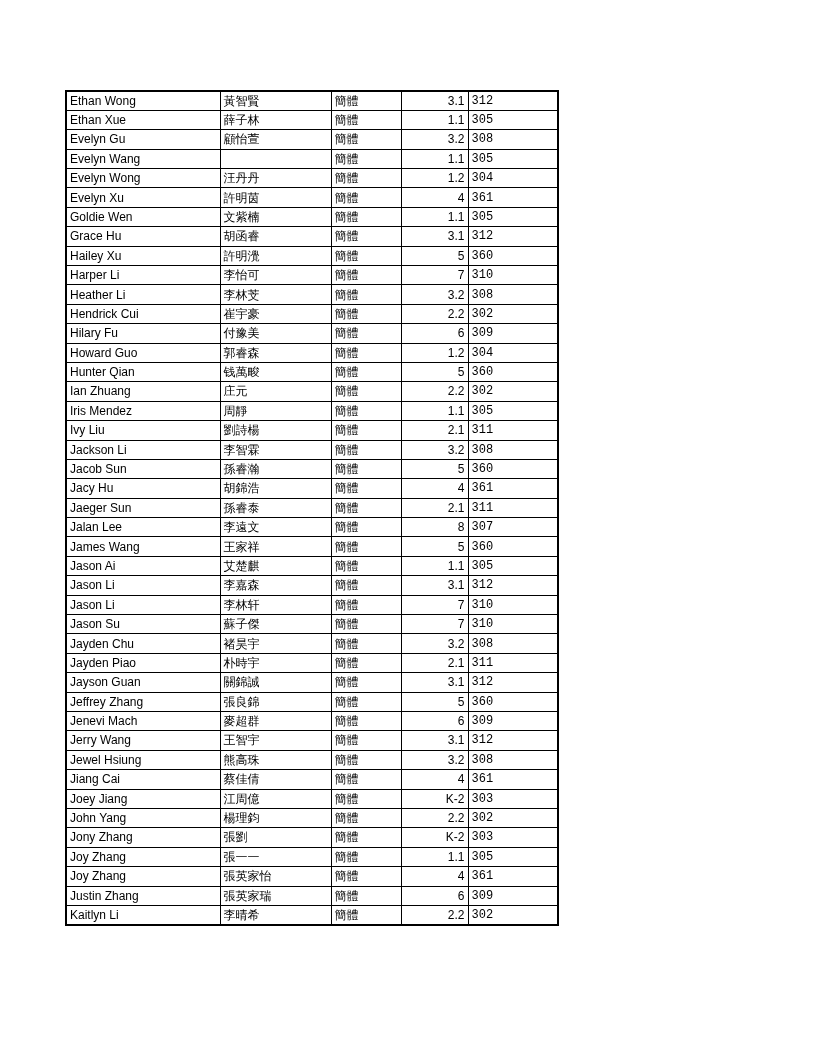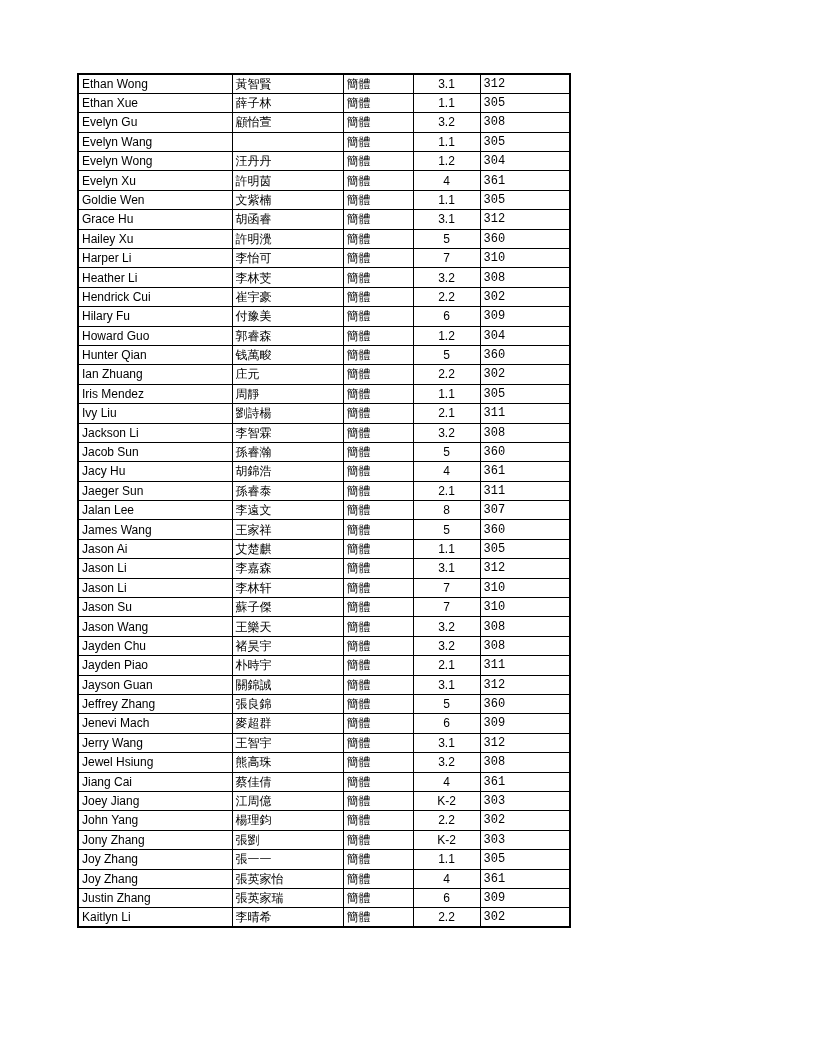--- a/index.html
+++ b/index.html
@@ -9,42 +9,41 @@
     font-family: "Liberation Sans", sans-serif;
   }
   .page {
     position: relative;
     width: 816px; height: 1056px;
     background: #ffffff;
     overflow: hidden;
   }
   table.roster {
     position: absolute;
-    left: 65px; top: 73px;
+    left: 65px; top: 90px;
     width: 492px;
     border-collapse: collapse;
     table-layout: fixed;
     border: 2px solid #000000;
-    margin-left: 12px;
   }
   table.roster td {
     border: 1px solid #000000;
     height: 19.4px;
     font-size: 12px;
     line-height: 1.1;
     color: #000000;
     padding: 1px 3px 0 3px;
     vertical-align: middle;
     white-space: nowrap;
     overflow: hidden;
   }
   td.col-english  { text-align: left; }
   td.col-chinese  { text-align: left; font-size: 13px; }
   td.col-script   { text-align: left; font-size: 13px; }
-  td.col-level    { text-align: center; }
+  td.col-level    { text-align: right; }
   td.col-room     { text-align: left; font-family: Liberation Mono, monospace; }
 </style>
 </head>
 <body>
 
 <div class="page">
   <table class="roster">
     <colgroup>
         <col style="width: 154px;">
         <col style="width: 111px;">
@@ -243,27 +242,20 @@
           <td class="col-room">310</td>
         </tr>
         <tr>
           <td class="col-english">Jason Su</td>
           <td class="col-chinese">蘇子傑</td>
           <td class="col-script">簡體</td>
           <td class="col-level">7</td>
           <td class="col-room">310</td>
         </tr>
         <tr>
-          <td class="col-english">Jason Wang</td>
-          <td class="col-chinese">王樂天</td>
-          <td class="col-script">簡體</td>
-          <td class="col-level">3.2</td>
-          <td class="col-room">308</td>
-        </tr>
-        <tr>
           <td class="col-english">Jayden Chu</td>
           <td class="col-chinese">褚昊宇</td>
           <td class="col-script">簡體</td>
           <td class="col-level">3.2</td>
           <td class="col-room">308</td>
         </tr>
         <tr>
           <td class="col-english">Jayden Piao</td>
           <td class="col-chinese">朴時宇</td>
           <td class="col-script">簡體</td>

